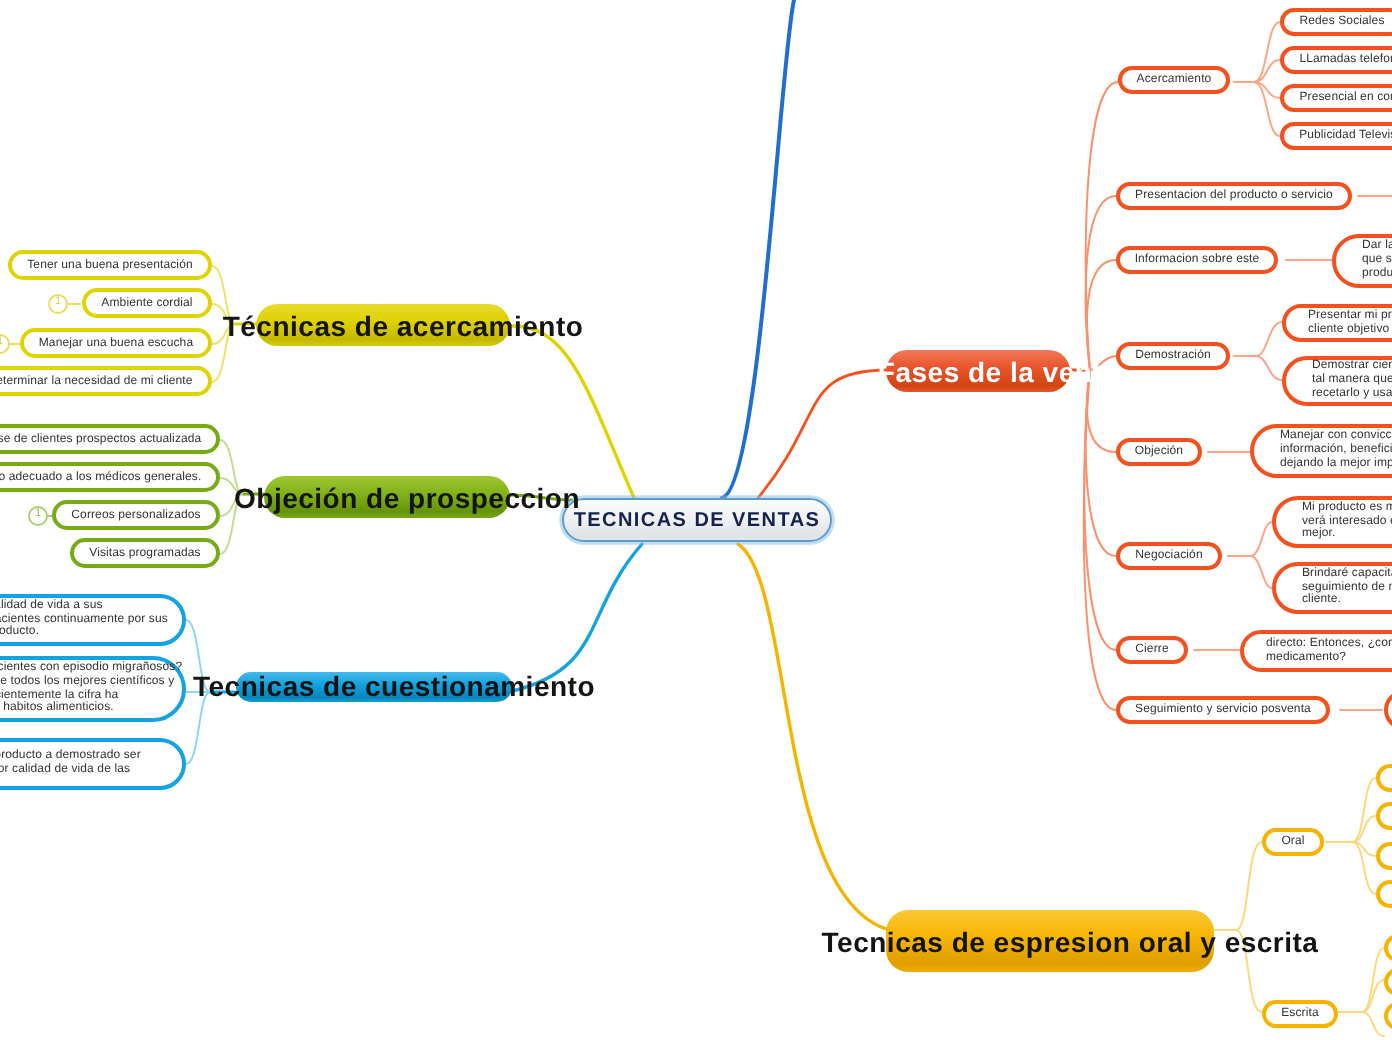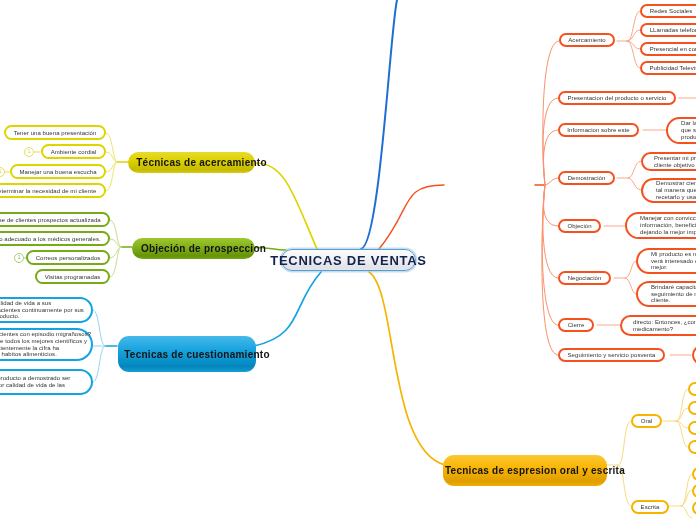--- a/index.html
+++ b/index.html
@@ -7,23 +7,23 @@
   body{width:696px;height:520px;background:#ffffff;
        font-family:"Liberation Sans",sans-serif;overflow:hidden;position:relative;}
   #canvas{position:absolute;left:0;top:0;width:696px;height:520px;}
   svg#links{position:absolute;left:0;top:0;width:696px;height:520px;}
   .node{position:absolute;box-sizing:border-box;display:flex;align-items:center;
         white-space:nowrap;}
   .leaf{background:#fff;border-style:solid;border-width:2px;border-radius:8px;
         font-size:6px;color:#333;justify-content:center;letter-spacing:.06px;}
   .leaf.ml{white-space:pre;line-height:6.75px;text-align:left;
            justify-content:flex-start;border-radius:50px;padding:0 13px;}
-  .branch{border-radius:11px;font-weight:bold;font-size:10px;color:#141414;
+  .branch{border-radius:11px;font-weight:bold;font-size:14px;color:#141414;
           justify-content:center;letter-spacing:.25px;padding-left:20px;}
-  .root{border-radius:12px;border:1.4px solid #5b9bcc;font-weight:bold;font-size:13px;
+  .root{border-radius:12px;border:1.4px solid #5b9bcc;font-weight:bold;font-size:10px;
         color:#14224e;letter-spacing:.72px;justify-content:center;
         background:linear-gradient(180deg,#fbfcfc 0%,#f2f3f5 40%,#dfe2e6 90%,#e6e9ec 100%);
         box-shadow:0 0 0 1.4px rgba(135,190,230,.5);}
   .marker{position:absolute;box-sizing:border-box;border-style:solid;border-width:1px;
           border-radius:50%;background:#fff;font-size:5.5px;display:flex;align-items:center;
           justify-content:center;line-height:1;}
   
   .c-yellow.leaf{border-color:#ded400;}
   .c-green.leaf{border-color:#76ab16;}
   .c-blue.leaf{border-color:#13a3e0;}
@@ -164,39 +164,42 @@
   <div class="node leaf c-green" style="left:26px;top:250px;width:84px;height:15px;">
     <span>Correos personalizados</span>
   </div>
   <div class="marker m-green" style="left:14px;top:253px;width:10px;height:10px;">
     <span>1</span>
   </div>
   <div class="node leaf c-green" style="left:35px;top:269px;width:75px;height:15px;">
     <span>Visitas programadas</span>
   </div>
 
-  <div class="node branch c-blue" style="left:118px;top:336px;width:138px;height:36px;">
+  <div class="node branch c-blue" style="left:118px;top:336px;width:138px;height:15px;align-items:flex-end;">
     <span>Tecnicas de cuestionamiento</span>
   </div>
   <div class="node leaf ml c-blue" style="left:-21px;top:297px;width:114px;height:26px;">
     <span>calidad de vida a sus
 pacientes continuamente por sus
 producto.</span>
   </div>
   <div class="node leaf ml c-blue h4" style="left:-26px;top:328px;width:119px;height:33px;">
     <span>pacientes con episodio migrañosos?
 Que todos los mejores científicos y
 recientemente la cifra ha
 los habitos alimenticios.</span>
   </div>
   <div class="node leaf ml c-blue h2" style="left:-24px;top:369px;width:117px;height:26px;">
     <span>su producto a demostrado ser
 mejor calidad de vida de las</span>
   </div>
 
+  <div class="node branch c-orange" style="left:443px;top:175px;width:92px;height:21px;">
+    <span>Fases de la venta</span>
+  </div>
 
   <div class="node leaf c-orange" style="left:559px;top:33px;width:56px;height:14px;">
     <span>Acercamiento</span>
   </div>
   <div class="node leaf c-orange" style="left:558px;top:91px;width:118px;height:14px;">
     <span>Presentacion del producto o servicio</span>
   </div>
   <div class="node leaf c-orange" style="left:558px;top:123px;width:81px;height:14px;">
     <span>Informacion sobre este</span>
   </div>

